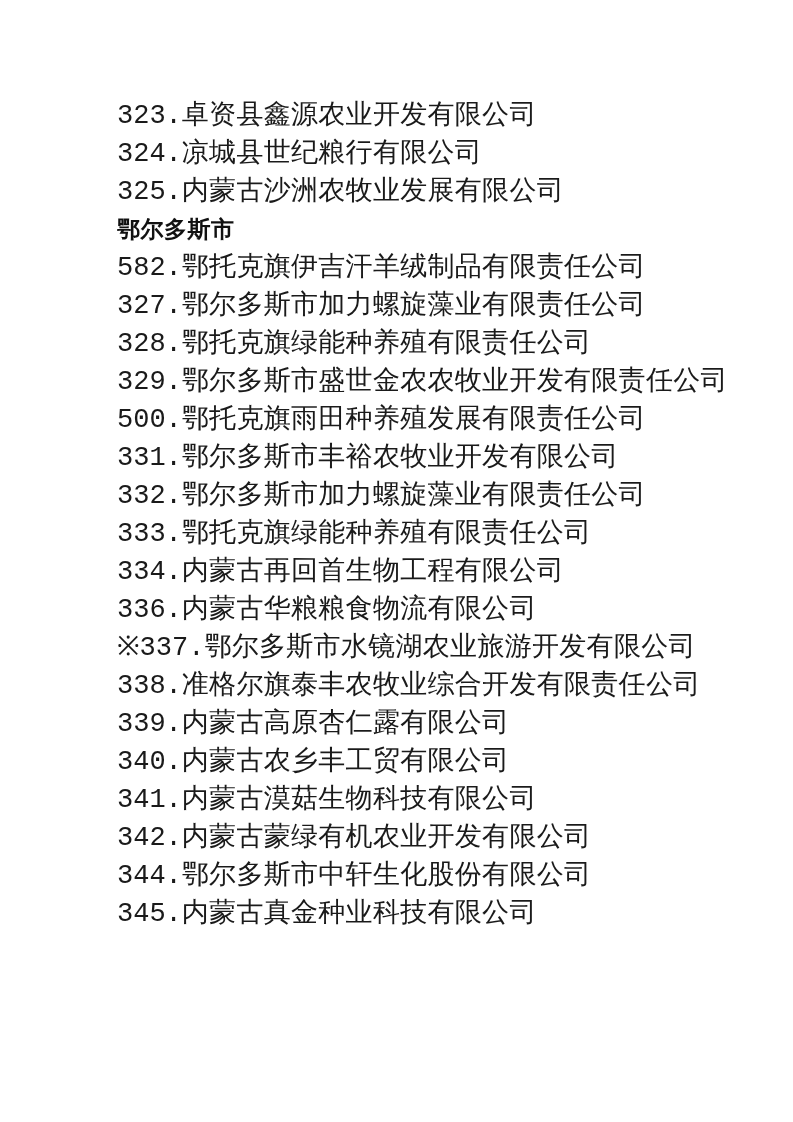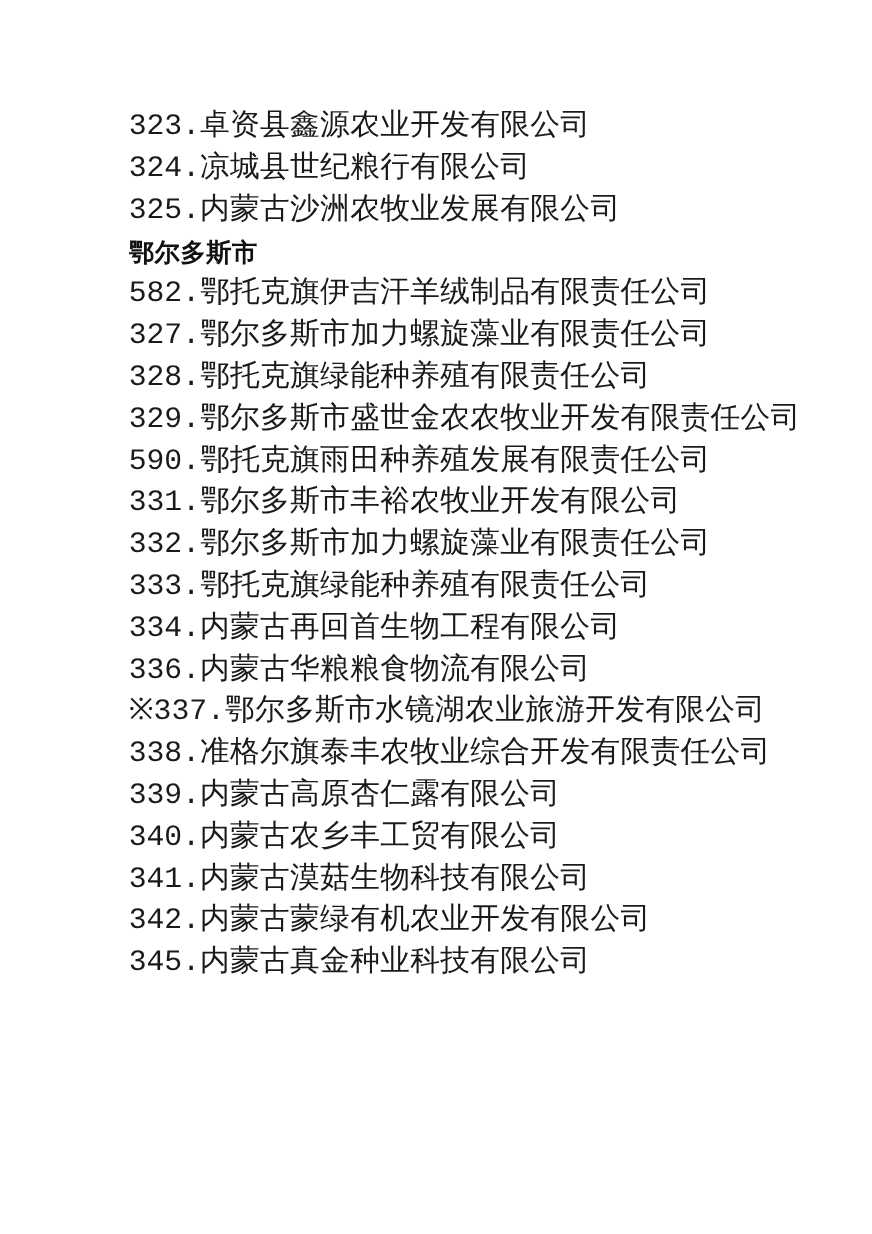--- a/index.html
+++ b/index.html
@@ -67,21 +67,21 @@
   <div class="row">
     <span class="num">327.</span><span class="name">鄂尔多斯市加力螺旋藻业有限责任公司</span>
   </div>
   <div class="row">
     <span class="num">328.</span><span class="name">鄂托克旗绿能种养殖有限责任公司</span>
   </div>
   <div class="row">
     <span class="num">329.</span><span class="name">鄂尔多斯市盛世金农农牧业开发有限责任公司</span>
   </div>
   <div class="row">
-    <span class="num">590.</span><span class="name">鄂托克旗雨田种养殖发展有限责任公司</span>
+    <span class="num">500.</span><span class="name">鄂托克旗雨田种养殖发展有限责任公司</span>
   </div>
   <div class="row">
     <span class="num">331.</span><span class="name">鄂尔多斯市丰裕农牧业开发有限公司</span>
   </div>
   <div class="row">
     <span class="num">332.</span><span class="name">鄂尔多斯市加力螺旋藻业有限责任公司</span>
   </div>
   <div class="row">
     <span class="num">333.</span><span class="name">鄂托克旗绿能种养殖有限责任公司</span>
   </div>
@@ -103,16 +103,19 @@
   <div class="row">
     <span class="num">340.</span><span class="name">内蒙古农乡丰工贸有限公司</span>
   </div>
   <div class="row">
     <span class="num">341.</span><span class="name">内蒙古漠菇生物科技有限公司</span>
   </div>
   <div class="row">
     <span class="num">342.</span><span class="name">内蒙古蒙绿有机农业开发有限公司</span>
   </div>
   <div class="row">
+    <span class="num">344.</span><span class="name">鄂尔多斯市中轩生化股份有限公司</span>
+  </div>
+  <div class="row">
     <span class="num">345.</span><span class="name">内蒙古真金种业科技有限公司</span>
   </div>
 
 </div>
 
 </body></html>

